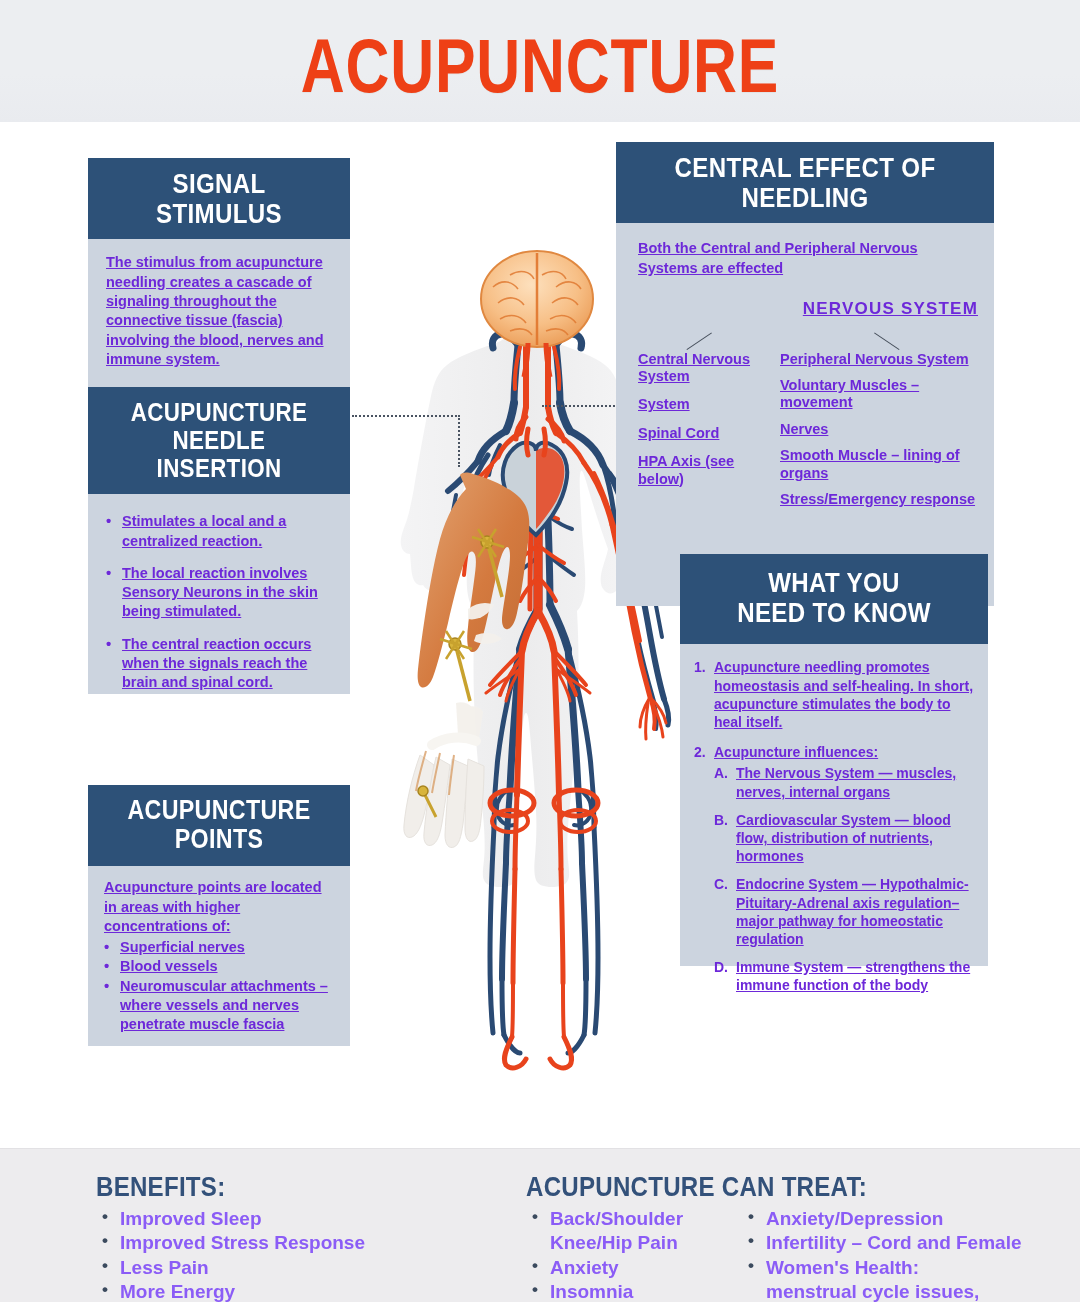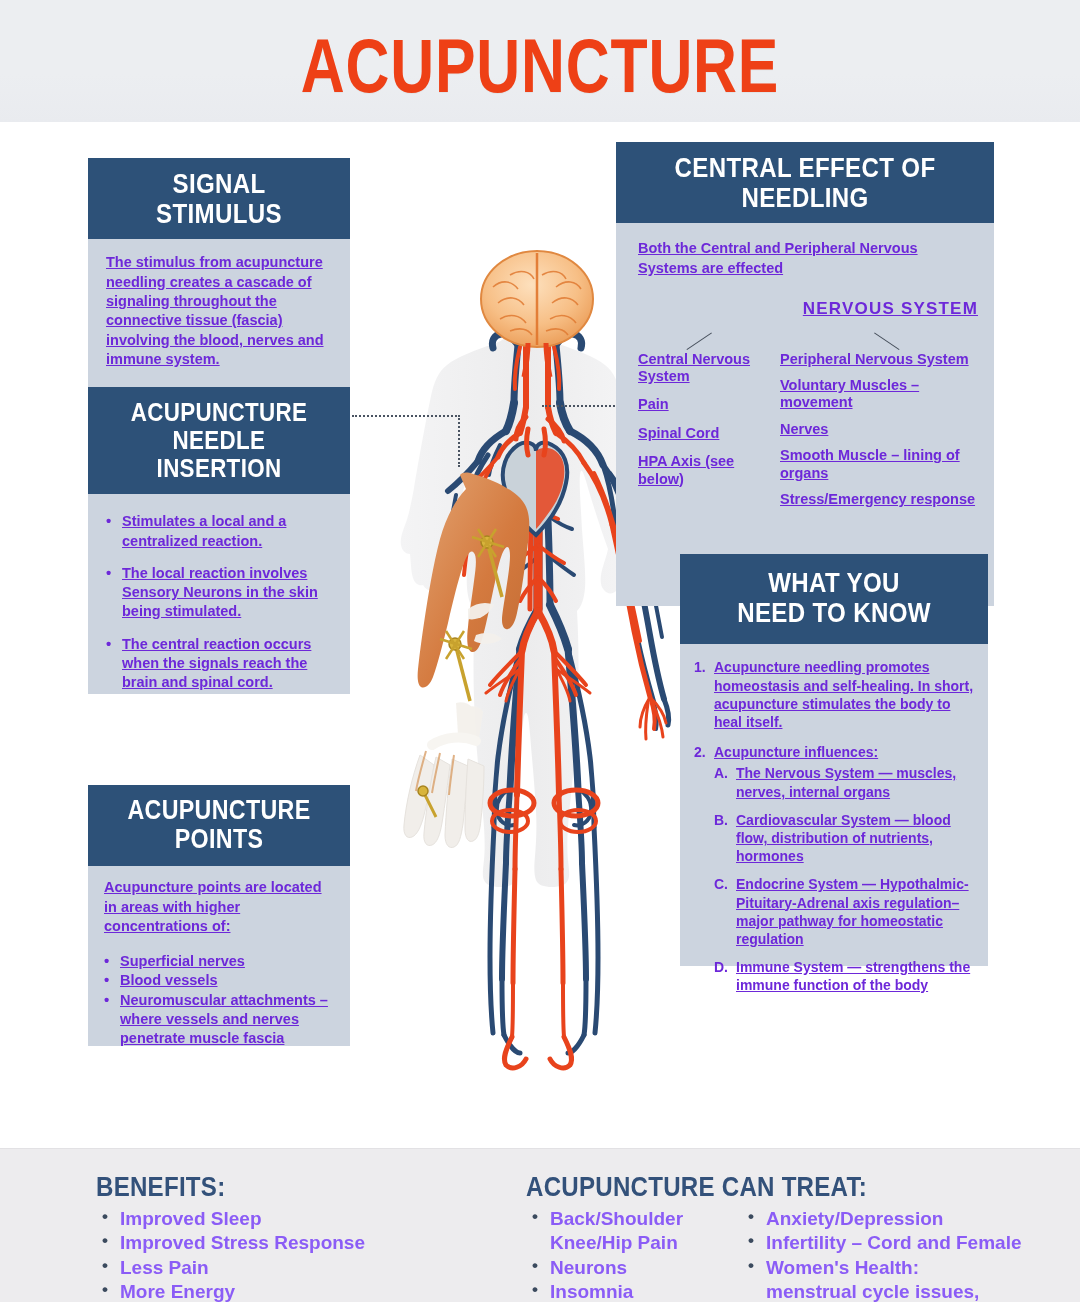--- a/index.html
+++ b/index.html
@@ -97,21 +97,21 @@
   #panel-signal .panel-head { font-size: 28px; }
   #panel-signal .panel-body { height: 148px; }
 
   #panel-needle { left: 88px; top: 265px; width: 262px; }
   #panel-needle .panel-head { font-size: 26px; padding-top: 11px; padding-bottom: 12px;}
   #panel-needle .panel-body { height: 200px; padding-top: 18px; }
 
   #panel-points { left: 88px; top: 663px; width: 262px; }
   #panel-points .panel-head { font-size: 27px; padding-top: 11px; padding-bottom: 12px; }
   #panel-points .panel-body { height: 180px; }
-  #panel-points .panel-body p { margin-bottom: 16px; }
+  #panel-points .panel-body p { margin-bottom: 2px; }
   #panel-points ul.dots li { margin-bottom: 0; }
 
   #panel-central { left: 608px; top: 20px; width: 378px; margin-left: 8px; }
   #panel-central .panel-head { font-size: 28px; }
   #panel-central .panel-body { height: 383px; padding: 16px 16px 10px 22px; }
 
   #panel-know { left: 680px; top: 432px; width: 308px; }
   #panel-know .panel-head { font-size: 28px; padding: 14px 6px 16px 6px; }
   #panel-know .panel-body { height: 322px; padding: 14px 14px 10px 14px; font-size: 14px;}
 
@@ -583,21 +583,21 @@
       <div class="panel-body">
         <p>Both the Central and Peripheral Nervous Systems are effected</p>
         <div class="ns-title">NERVOUS SYSTEM</div>
         <div class="ns-branch">
           <div class="leg l"></div>
           <div class="leg r"></div>
         </div>
         <div class="ns-cols">
           <div class="ns-col left">
             <div class="item">Central Nervous System</div>
-            <div class="item">Pain</div>
+            <div class="item">System</div>
             <div class="item">Spinal Cord</div>
             <div class="item">HPA Axis (see below)</div>
           </div>
           <div class="ns-col right">
             <div class="item">Peripheral Nervous System</div>
             <div class="item">Voluntary Muscles – movement</div>
             <div class="item">Nerves</div>
             <div class="item">Smooth Muscle – lining of organs</div>
             <div class="item">Stress/Emergency response</div>
           </div>
@@ -661,21 +661,21 @@
       </div>
 
       <div id="treat">
         <div class="b-title">
           <span>ACUPUNCTURE CAN TREAT:</span>
         </div>
         <div class="cols">
           <ul class="b-list c1">
             <li>Back/Shoulder</li>
             <li class="cont">Knee/Hip Pain</li>
-            <li>Neurons</li>
+            <li>Anxiety</li>
             <li>Insomnia</li>
             <li>Stress</li>
           </ul>
           <ul class="b-list c2">
             <li>Anxiety/Depression</li>
             <li>Infertility – Cord and Female</li>
             <li>Women's Health:</li>
             <li class="cont">menstrual cycle issues,</li>
             <li class="cont">throughout</li>
           </ul>

